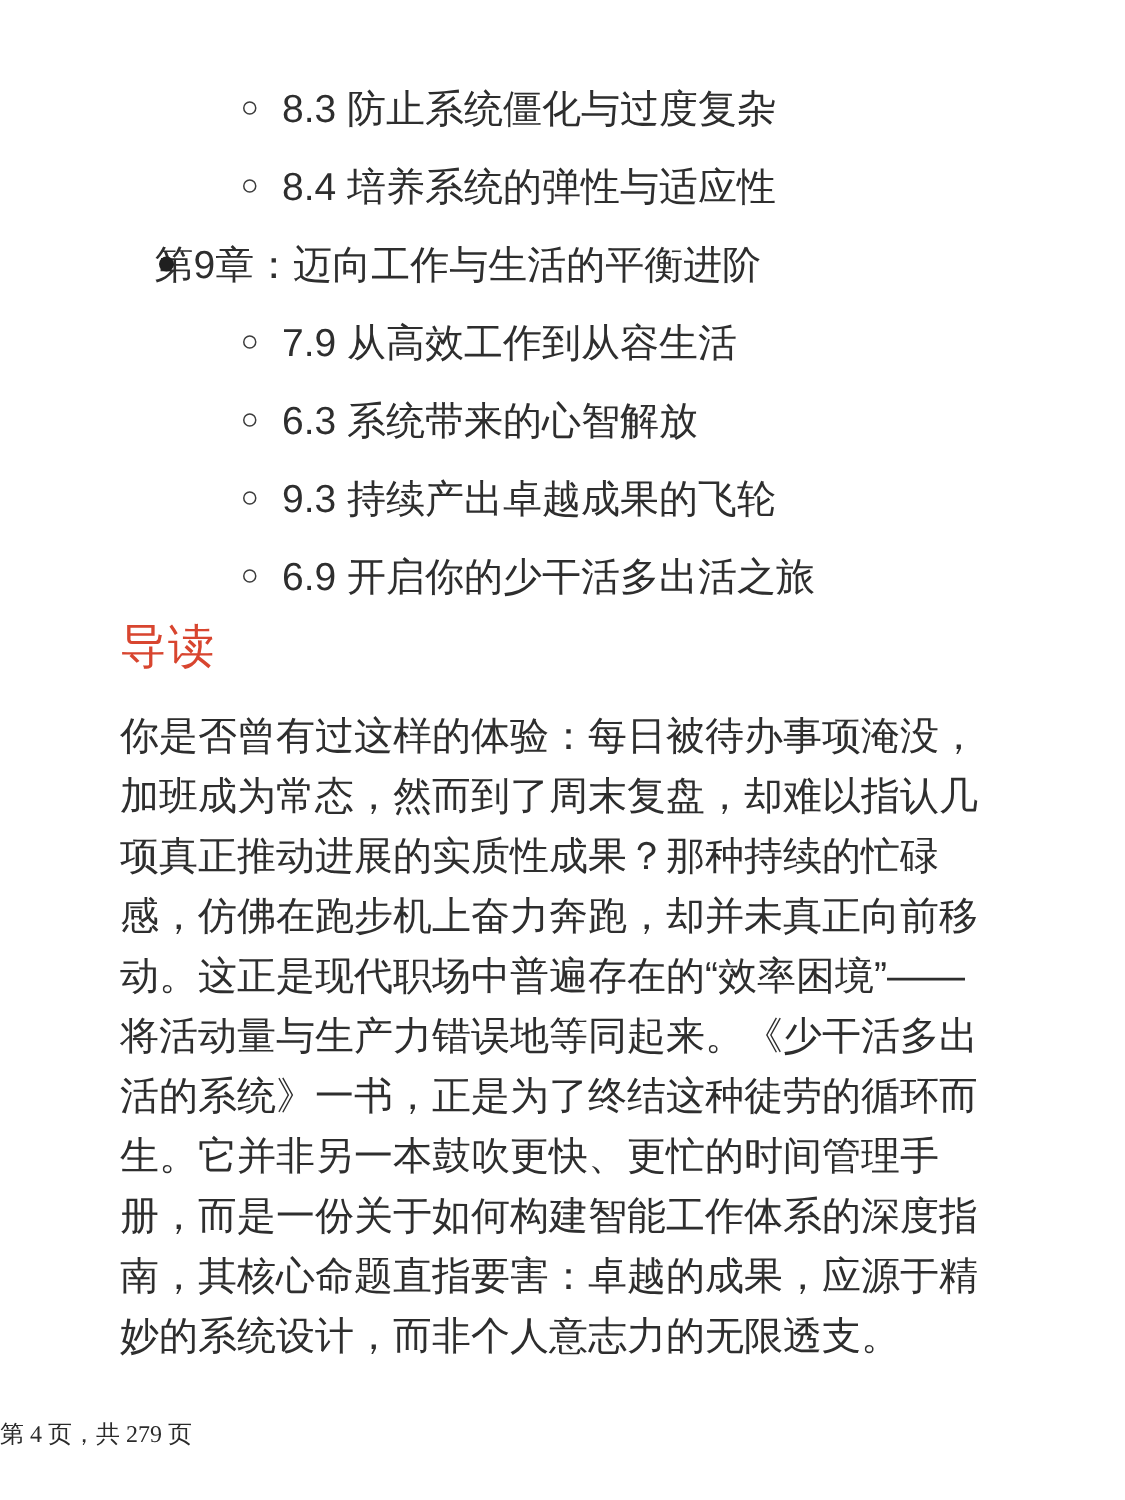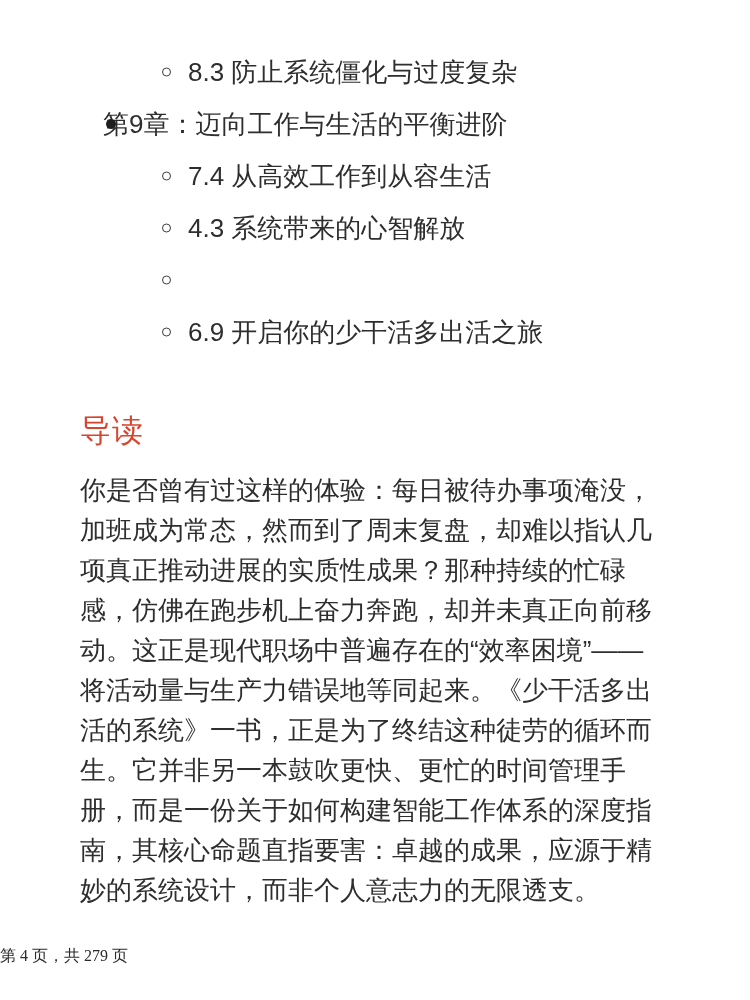--- a/index.html
+++ b/index.html
@@ -92,34 +92,39 @@
 </head>
 <body>
 
 <div class="page">
 
   <div class="toc">
     <div class="toc-row lvl2">
       <span class="bullet circle"></span>
       <span>8.3 防止系统僵化与过度复杂</span>
     </div>
+    <div class="toc-row lvl2">
+      <span class="bullet circle"></span>
+      <span>8.4 培养系统的弹性与适应性</span>
+    </div>
     <div class="toc-row lvl1">
       <span class="bullet disc"></span>
       <span>第9章：迈向工作与生活的平衡进阶</span>
     </div>
     <div class="toc-row lvl2">
       <span class="bullet circle"></span>
-      <span>7.4 从高效工作到从容生活</span>
+      <span>7.9 从高效工作到从容生活</span>
     </div>
     <div class="toc-row lvl2">
       <span class="bullet circle"></span>
-      <span>4.3 系统带来的心智解放</span>
+      <span>6.3 系统带来的心智解放</span>
     </div>
     <div class="toc-row lvl2">
       <span class="bullet circle"></span>
+      <span>9.3 持续产出卓越成果的飞轮</span>
     </div>
     <div class="toc-row lvl2">
       <span class="bullet circle"></span>
       <span>6.9 开启你的少干活多出活之旅</span>
     </div>
   </div>
 
   <h2 class="section-heading">导读</h2>
 
   <p class="intro-paragraph">你是否曾有过这样的体验：每日被待办事项淹没，加班成为常态，然而到了周末复盘，却难以指认几项真正推动进展的实质性成果？那种持续的忙碌感，仿佛在跑步机上奋力奔跑，却并未真正向前移动。这正是现代职场中普遍存在的“效率困境”——将活动量与生产力错误地等同起来。《少干活多出活的系统》一书，正是为了终结这种徒劳的循环而生。它并非另一本鼓吹更快、更忙的时间管理手册，而是一份关于如何构建智能工作体系的深度指南，其核心命题直指要害：卓越的成果，应源于精妙的系统设计，而非个人意志力的无限透支。</p>

